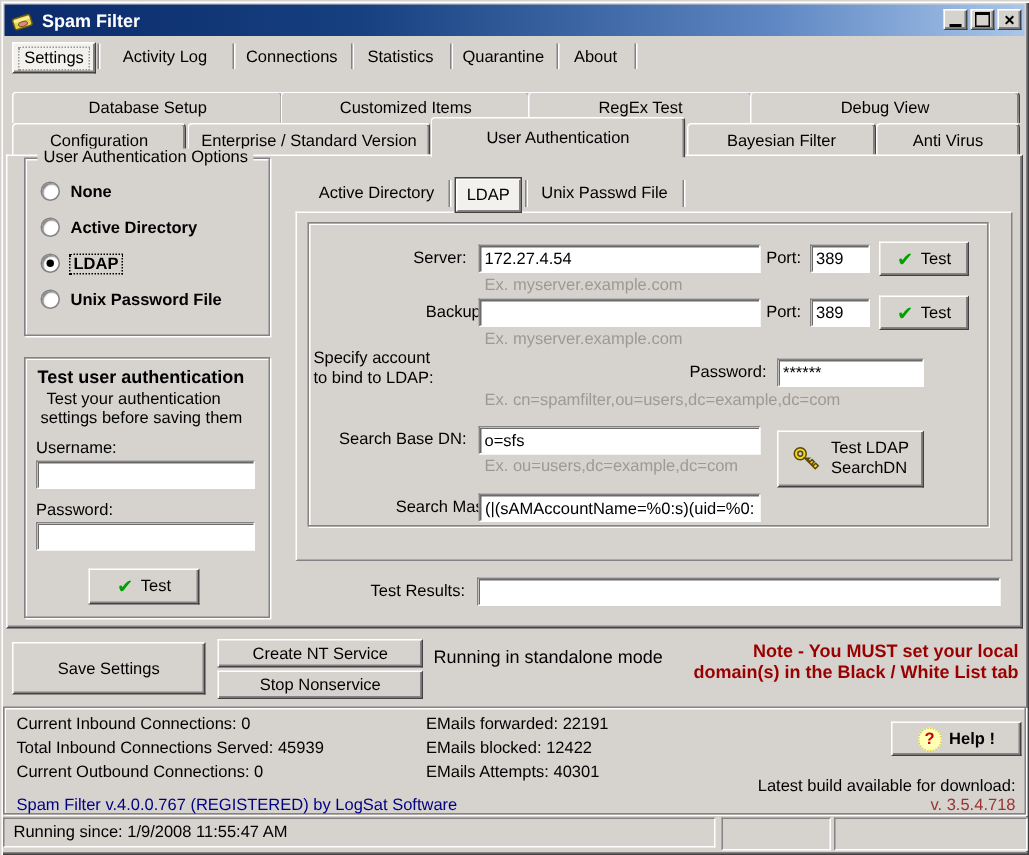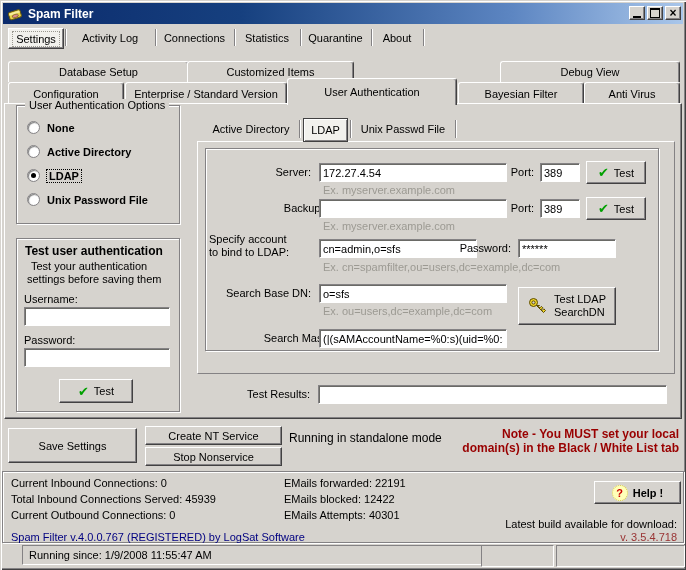--- a/index.html
+++ b/index.html
@@ -153,20 +153,23 @@
       <span>About</span>
     </div>
   <div class="vsep" style="left:423px;top:29px;height:17px;"></div>
 
   <div class="xtab r1" style="left:8px;width:179px;">
       <span>Database Setup</span>
     </div>
   <div class="xtab r1" style="left:187px;width:165px;">
       <span>Customized Items</span>
     </div>
+  <div class="xtab r1" style="left:352px;width:148px;">
+      <span>RegEx Test</span>
+    </div>
   <div class="xtab r1" style="left:500px;width:178px;">
       <span>Debug View</span>
     </div>
 
   <div class="xtab r2" style="left:8px;width:114px;">
       <span>Configuration</span>
     </div>
   <div class="xtab r2" style="left:125px;width:160px;">
       <span>Enterprise / Standard Version</span>
     </div>
@@ -249,21 +252,20 @@
     <div class="flabel" style="left:300px;top:53px;width:28px;">Port:</div>
     <input class="tfield" style="left: 334px; top: 50px; width: 32px; height: 17px;" value="389">
     <button class="btn3d" style="left:380px;top:48px;width:60px;height:23px;">
       <span class="chk">✔</span>
       <span>Test</span>
     </button>
     <div class="hint" style="left:117px;top:71px;">Ex. myserver.example.com</div>
 
     <div class="abs" style="left:3px;top:84px;">Specify account</div>
     <div class="abs" style="left:3px;top:97px;">to bind to LDAP:</div>
-    <input class="tfield" style="left: 113px; top: 90px; width: 150px; height: 17px;" value="cn=admin,o=sfs">
     <div class="flabel" style="left:250px;top:93px;width:55px;">Password:</div>
     <input class="tfield" style="left: 312px; top: 90px; width: 90px; height: 17px;" value="******">
     <div class="hint" style="left:117px;top:112px;">Ex. cn=spamfilter,ou=users,dc=example,dc=com</div>
 
     <div class="flabel" style="left:0;top:138px;width:105px;">Search Base DN:</div>
     <input class="tfield" style="left: 113px; top: 135px; width: 180px; height: 17px;" value="o=sfs">
     <div class="hint" style="left:117px;top:156px;">Ex. ou=users,dc=example,dc=com</div>
     <button class="btn3d" style="left:312px;top:138px;width:98px;height:38px;gap:6px;">
       <svg width="20" height="18" viewBox="0 0 20 18">
         <g fill="#f0d428" stroke="#5a4a00" stroke-width="1">
@@ -306,18 +308,18 @@
     <div class="statline" style="left:281px;top:37px;">EMails Attempts: 40301</div>
     <button class="btn3d" style="left:591px;top:9px;width:87px;height:23px;">
       <span class="helpicon">?</span>
       <span style="font-weight:bold;">Help !</span>
     </button>
     <div class="statline" style="right:6px;top:46px;text-align:right;">Latest build available for download:</div>
     <div class="statline dred" style="right:6px;top:59px;text-align:right;">v. 3.5.4.718</div>
     <div class="statline navy" style="left:8px;top:59px;">Spam Filter v.4.0.0.767 (REGISTERED) by LogSat Software</div>
   </div>
 
-  <div class="sbar" style="left:2px;top:545px;width:475px;height:20px;display:flex;align-items:center;padding-left:6px;box-sizing:border-box;margin-left:20px;">
+  <div class="sbar" style="left:2px;top:545px;width:475px;height:20px;display:flex;align-items:center;padding-left:6px;box-sizing:border-box;">
     <span>Running since: 1/9/2008 11:55:47 AM</span>
   </div>
   <div class="sbar" style="left:481px;top:545px;width:71px;height:20px;"></div>
   <div class="sbar" style="left:556px;top:545px;width:127px;height:20px;"></div>
 </div>
 
 </body></html>

